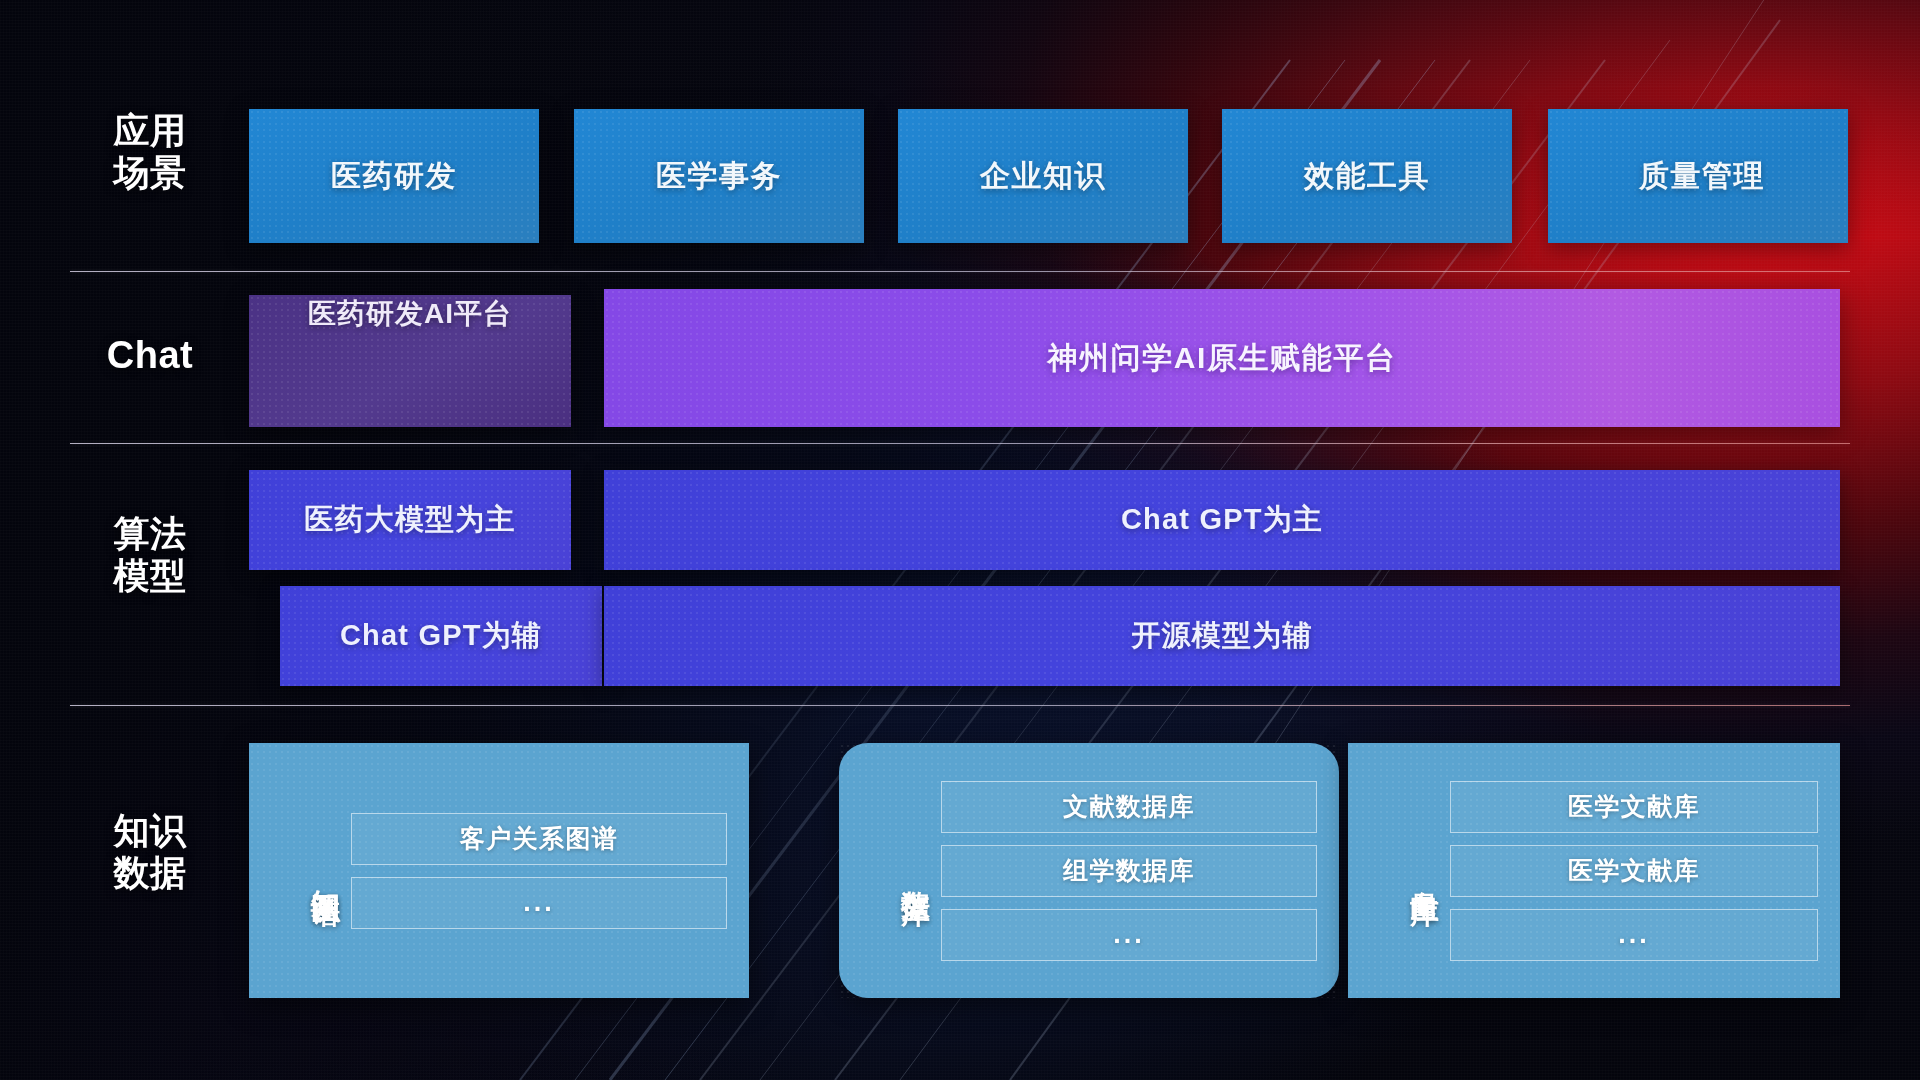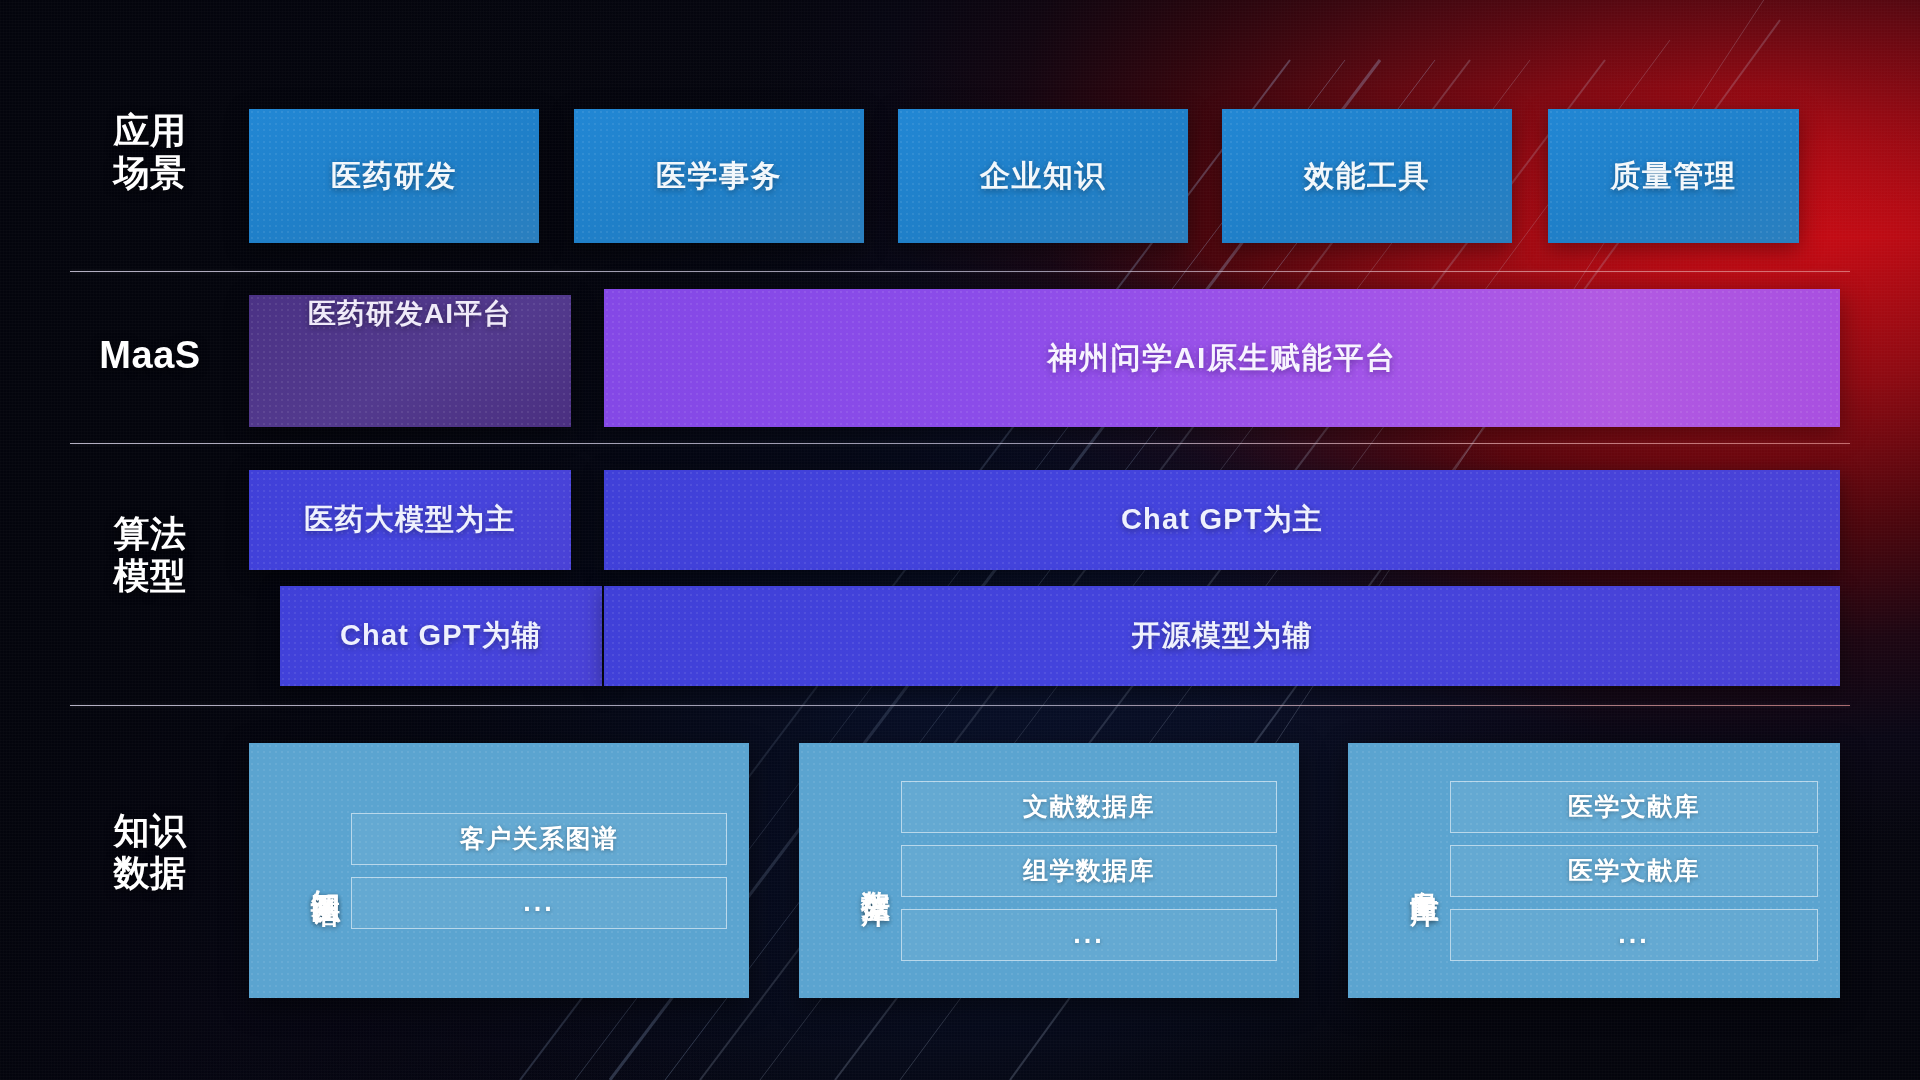--- a/index.html
+++ b/index.html
@@ -222,28 +222,28 @@
       <span>医药研发</span>
     </div>
     <div class="scene-box" style="left:898px; width:290px;">
       <span class="dots-overlay"></span>
       <span>企业知识</span>
     </div>
     <div class="scene-box" style="left:1222px; width:290px;">
       <span class="dots-overlay"></span>
       <span>效能工具</span>
     </div>
-    <div class="scene-box" style="left:1548px; width:251px;">
+    <div class="scene-box" style="left:1548px; width:292px;padding-left:8px;">
       <span class="dots-overlay"></span>
       <span>质量管理</span>
     </div>
 
     <div class="divider" style="top:271px;"></div>
 
-    <div class="row-label" style="left:70px; top:333px; width:160px; font-size:38px;">MaaS</div>
+    <div class="row-label" style="left:70px; top:333px; width:160px; font-size:38px;">Chat</div>
 
     <div class="maas-left">
       <span class="dots-overlay"></span>
       <span>医药研发AI平台</span>
     </div>
     <div class="maas-right">
       <span class="dots-overlay"></span>
       <span>神州问学AI原生赋能平台</span>
     </div>
 
@@ -277,21 +277,21 @@
 
     <div class="kd-panel" style="left:249px; width:500px;">
       <span class="dots-overlay"></span>
       <div class="kd-vlabel">知识图谱</div>
       <div class="kd-items">
         <div class="kd-item">客户关系图谱</div>
         <div class="kd-item ellipsis">...</div>
       </div>
     </div>
 
-    <div class="kd-panel" style="left:799px; width:500px;">
+    <div class="kd-panel" style="left:839px; width:500px;border-radius:29px;">
       <span class="dots-overlay"></span>
       <div class="kd-vlabel">数据库</div>
       <div class="kd-items">
         <div class="kd-item">文献数据库</div>
         <div class="kd-item">组学数据库</div>
         <div class="kd-item ellipsis">...</div>
       </div>
     </div>
 
     <div class="kd-panel" style="left:1348px; width:492px;">

